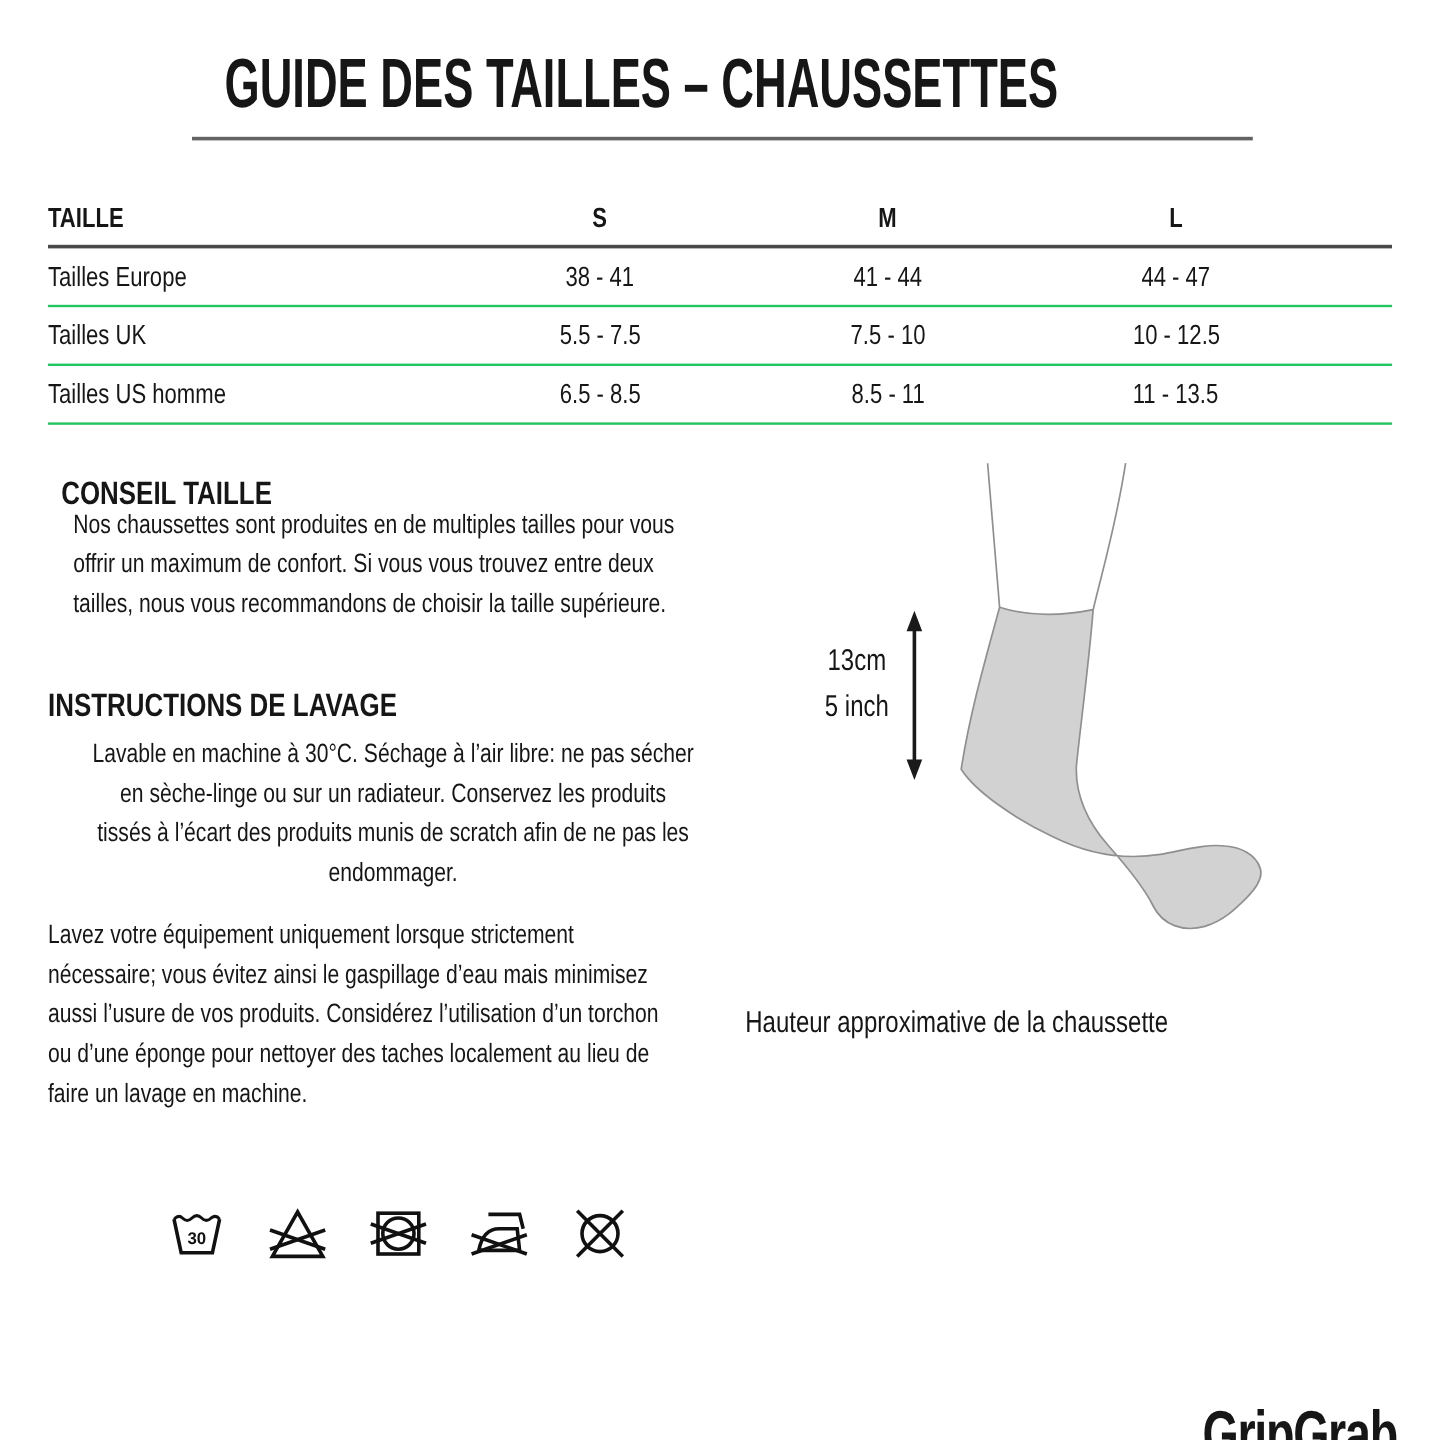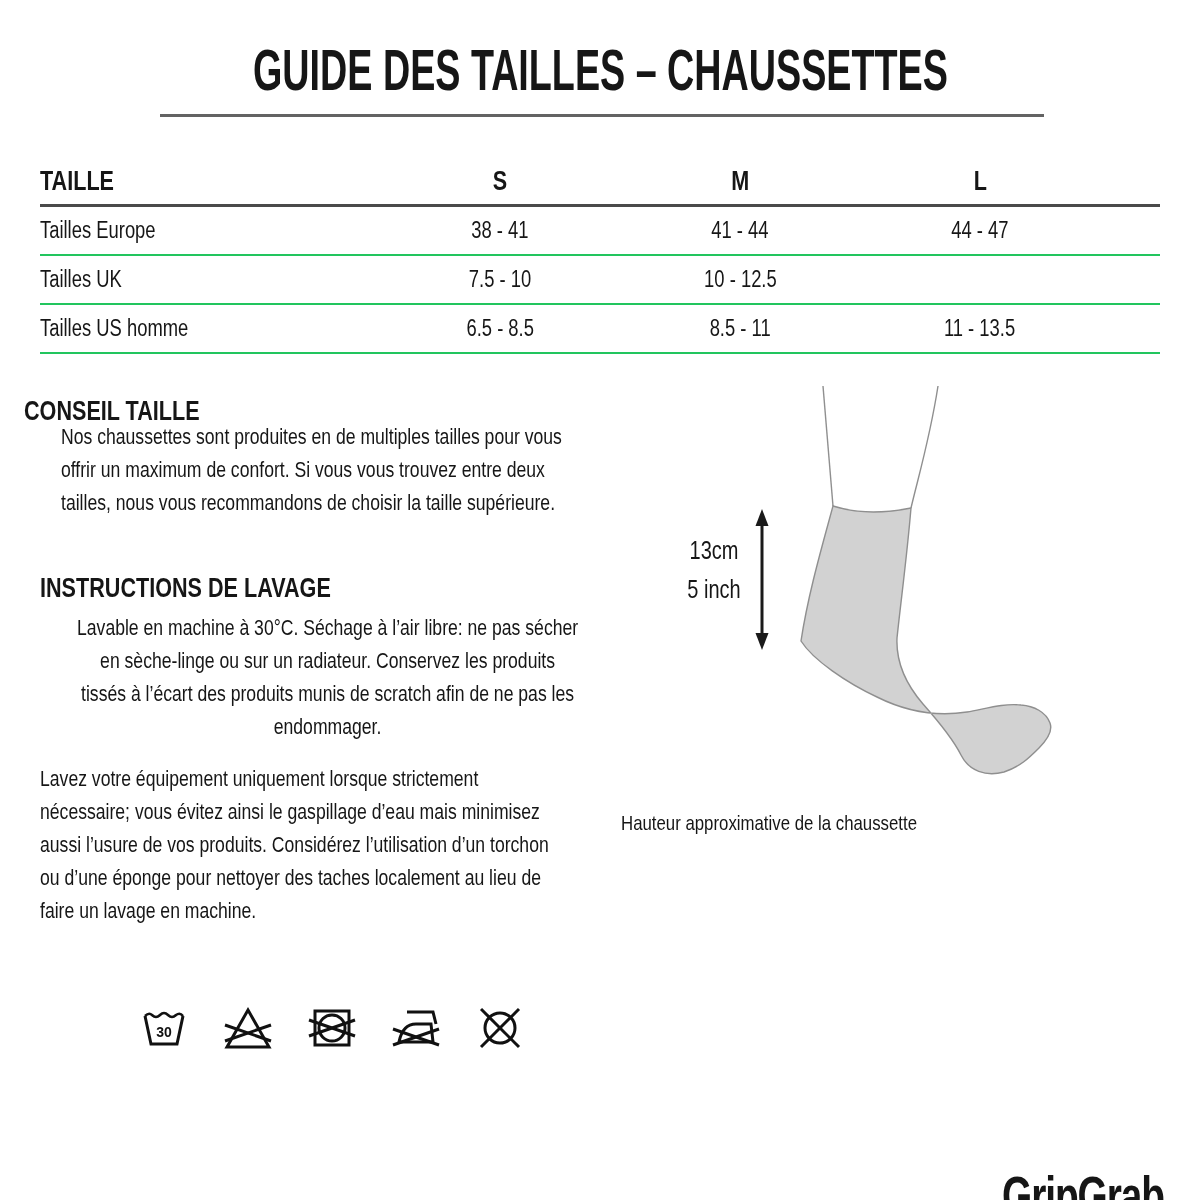--- a/index.html
+++ b/index.html
@@ -8,46 +8,46 @@
     background:#ffffff; color:#161616;
     font-family:"Liberation Sans", sans-serif;
   }
   .abs { position:absolute; }
 
   
   .cx-l { display:inline-block; transform:scaleX(0.80); transform-origin:left top; white-space:pre-line; }
   .cx-c { display:inline-block; transform:scaleX(0.80); transform-origin:center top; white-space:nowrap; }
   .cx-r { display:inline-block; transform:scaleX(0.80); transform-origin:right top; white-space:pre-line; }
 
-  .page-title { top:36px; left:0; width:1200px; text-align:center; }
+  .page-title { top:36px; left:0; width:1200px; text-align:left; }
   .page-title .inner {
     display:inline-block; transform:scaleX(0.65); transform-origin:center top;
     font-size:58px; font-weight:bold; white-space:nowrap; letter-spacing:0;
   }
   .title-rule { top:114px; left:160px; width:884px; height:3px; background:#636363; }
 
   .size-table { top:159px; left:40px; width:1120px; }
   .trow {
     display:grid; grid-template-columns:340px 240px 240px 240px 60px;
     align-items:center;
   }
-  .trow.head { height:45px; border-bottom:3px solid #4a4a4a; font-weight:bold; font-size:27px; }
+  .trow.head { height:45px; border-bottom:3px solid #4a4a4a; font-weight:bold; font-size:23px; }
   .trow.data { height:47px; border-bottom:2px solid #22c55e; font-size:23px; font-weight:normal; }
   .tcell { text-align:center; }
   .tcell.lab { text-align:left; }
 
   .sec-head { font-size:27px; font-weight:bold; line-height:27px; }
   .body-par { font-size:22px; line-height:33px; }
 
   .care-row { top:1004px; left:140px; display:flex; gap:36px; }
   .care-row svg { display:block; }
 
   .measure-label { top:531px; left:662px; width:90px; text-align:center;
                    font-size:25px; line-height:39px; }
-  .diagram-caption { top:811px; left:621px; font-size:21px; }
+  .diagram-caption { top:838px; left:621px; font-size:25px; }
 
   .brand-logo { top:1164px; left:1002px; font-size:54px; font-weight:bold; letter-spacing:-1.5px; }
   .brand-logo .inner { display:inline-block; transform:scaleX(0.72); transform-origin:left top; white-space:nowrap; }
 </style>
 </head>
 <body>
 
 <div class="abs page-title">
   <span class="inner">GUIDE DES TAILLES – CHAUSSETTES</span>
 </div>
@@ -63,34 +63,35 @@
   </div>
   <div class="trow data">
     <div class="tcell lab"><span class="cx-l">Tailles Europe</span></div>
     <div class="tcell"><span class="cx-c">38 - 41</span></div>
     <div class="tcell"><span class="cx-c">41 - 44</span></div>
     <div class="tcell"><span class="cx-c">44 - 47</span></div>
     <div></div>
   </div>
   <div class="trow data">
     <div class="tcell lab"><span class="cx-l">Tailles UK</span></div>
+    <div class="tcell"><span class="cx-c">5.5 - 7.5</span></div>
     <div class="tcell"><span class="cx-c">7.5 - 10</span></div>
     <div class="tcell"><span class="cx-c">10 - 12.5</span></div>
     <div></div>
   </div>
   <div class="trow data">
     <div class="tcell lab"><span class="cx-l">Tailles US homme</span></div>
     <div class="tcell"><span class="cx-c">6.5 - 8.5</span></div>
     <div class="tcell"><span class="cx-c">8.5 - 11</span></div>
     <div class="tcell"><span class="cx-c">11 - 13.5</span></div>
     <div></div>
   </div>
 </div>
 
-<div class="abs sec-head" style="top:398px; left:24px;">
+<div class="abs sec-head" style="top:398px; left:51px;">
   <span class="cx-l">CONSEIL TAILLE</span>
 </div>
 <div class="abs body-par" style="top:420px; left:40px; width:700px;margin-left:21px;">
   <span class="cx-l">Nos chaussettes sont produites en de multiples tailles pour vous
 offrir un maximum de confort. Si vous vous trouvez entre deux
 tailles, nous vous recommandons de choisir la taille supérieure.</span>
 </div>
 
 <div class="abs sec-head" style="top:575px; left:40px;">
   <span class="cx-l">INSTRUCTIONS DE LAVAGE</span>

